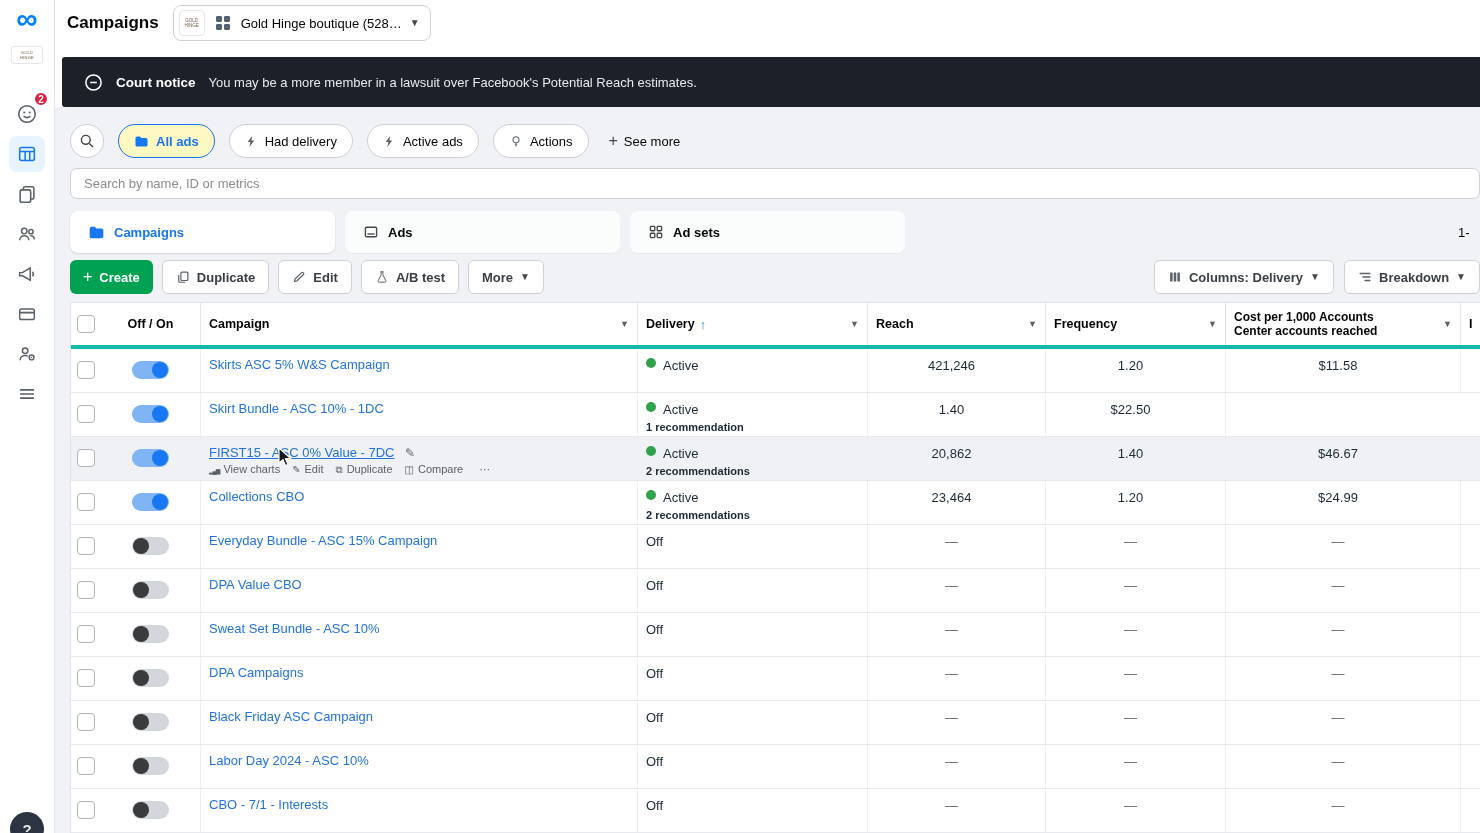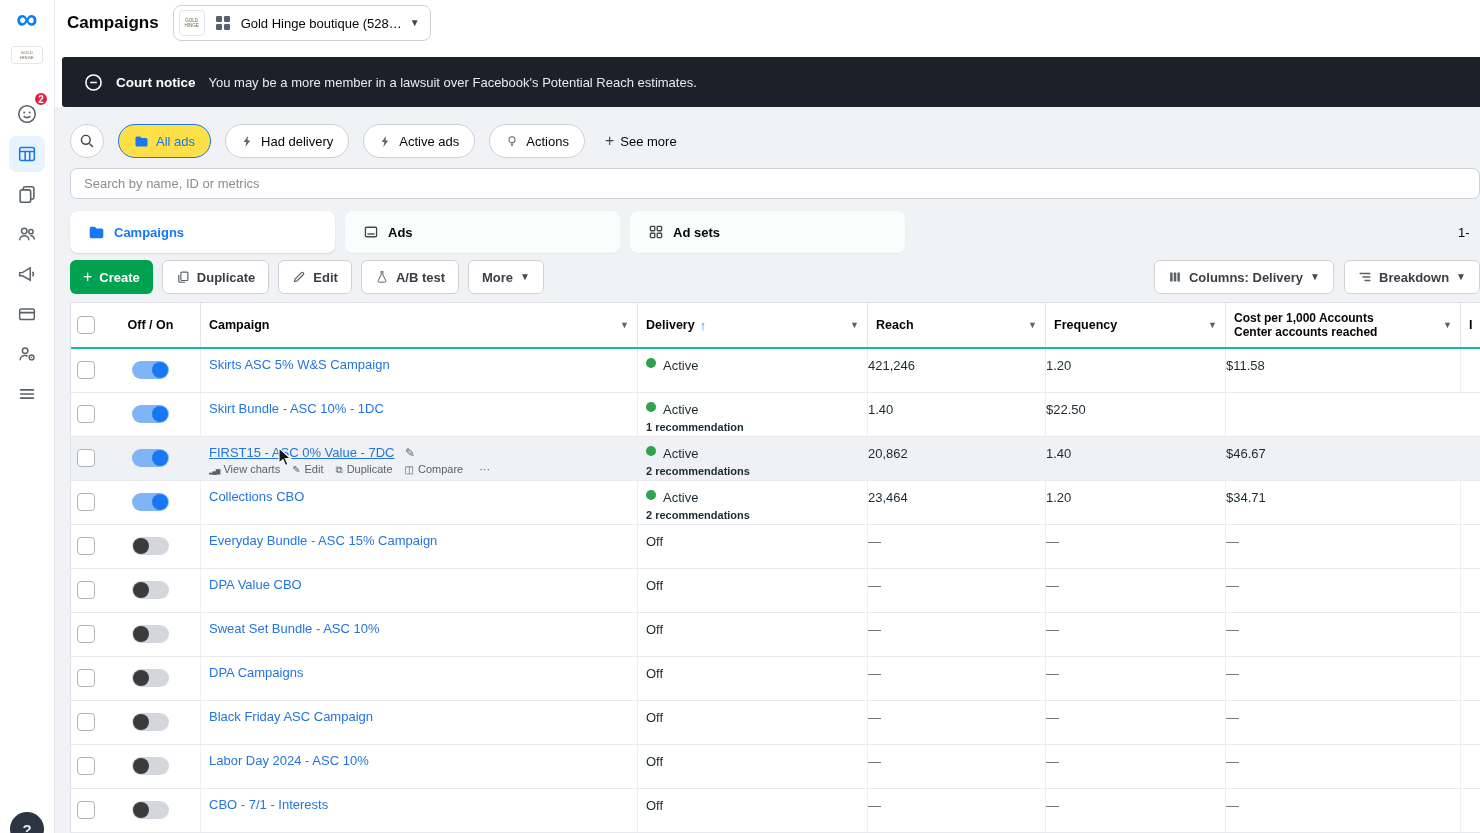--- a/index.html
+++ b/index.html
@@ -48,21 +48,21 @@
   .content{flex:1;background:#f0f2f5;padding:17px 0 0 15px;min-width:0}
 
   
   .filter-row{display:flex;align-items:center;gap:14px;height:34px}
   .search-btn{width:34px;height:34px;border-radius:50%;background:#fff;border:1px solid #ced0d4;
     display:flex;align-items:center;justify-content:center;cursor:pointer;color:#44484d}
   .pill{height:34px;border-radius:17px;background:#fff;border:1px solid #ced0d4;display:flex;
     align-items:center;gap:7px;padding:0 15px;cursor:pointer;color:#050505;font-size:13px;
     white-space:nowrap}
   .pill .p-ic{color:#5b6168;display:flex}
-  .pill.active{background:#fde047;border-color:#1877f2;color:#1877f2;font-weight:400}
+  .pill.active{background:#fef9c3;border-color:#1877f2;color:#1877f2;font-weight:700}
   .pill.active .p-ic{color:#1877f2}
   .see-more{display:flex;align-items:center;gap:6px;color:#050505;cursor:pointer;font-size:13px;
     margin-left:6px}
   .see-more .plus{font-size:16px;font-weight:400;color:#44484d}
 
   .search-input{margin-top:10px;width:1410px;height:31px;border:1px solid #ced0d4;border-radius:7px;
     padding:0 13px;font-size:13px;color:#1c2b33;font-family:"Liberation Sans",sans-serif;outline:none}
   .search-input::placeholder{color:#8a8d91}
 
   
@@ -87,21 +87,21 @@
     cursor:pointer;white-space:nowrap;font-family:"Liberation Sans",sans-serif}
   .btn .b-ic{display:flex;color:#5b6168}
   .btn-create{background:#00a151;border:none;color:#fff}
   .btn-create .b-ic{color:#fff;font-size:16px;font-weight:400}
   .toolbar-right{margin-left:auto;display:flex;gap:10px;flex-shrink:0}
 
   
   .table{margin-top:8px;width:1410px;background:#fff;border:1px solid #dfe2e6;border-right:none;
     border-bottom:none}
   .thead,.trow{display:grid;grid-template-columns:30px 100px 437px 230px 178px 180px 235px minmax(0,1fr)}
-  .thead{height:46px;border-bottom:2px solid #14b8a6;background:#fff}
+  .thead{height:46px;border-bottom:4px solid #14b8a6;background:#fff}
   .hc{display:flex;align-items:center;padding:0 8px;font-size:12.5px;font-weight:600;color:#050505;
     overflow:hidden}
   .hc-border{border-right:1px solid #e3e5e9}
   .hc-check{justify-content:center;padding:0}
   .hc-toggle{justify-content:center}
   .sort-caret{margin-left:auto;font-size:9px;color:#5b6168;padding-left:4px}
   .sort-up{color:#1877f2;font-weight:700;margin-left:5px;font-size:13px}
   .hc-cost .cost-lines{line-height:14px;font-size:12px}
   .trow{height:44px;border-bottom:1px solid #e7e9ec;position:relative;background:#fff}
   .trow.hovered{background:#eff1f4}
@@ -130,21 +130,21 @@
   .ic-pencil::before{content:"✎";font-size:10px}
   .ic-copy::before{content:"⧉";font-size:10px}
   .ic-compare::before{content:"◫";font-size:10px}
   .ic-dots::before{content:""}
   .cursor-svg{position:absolute;left:74px;top:10px;display:none;pointer-events:none}
   .c-delivery{padding:9px 8px 0}
   .dline{display:flex;align-items:flex-start;gap:7px}
   .dot{width:10px;height:10px;border-radius:50%;background:#31a24c;flex:0 0 10px}
   .dtext{font-size:13px;color:#1c2b33}
   .rec{margin-top:4px;font-size:11px;font-weight:700;color:#1c2b33}
-  .c-num{padding:9px 10px 0 0;text-align:left;font-size:13px;color:#1c2b33}
+  .c-num{padding:9px 10px 0 0;text-align:center;font-size:13px;color:#1c2b33}
   .c-num.muted{color:#65676b}
 </style>
 </head>
 <body>
 
 <div class="app">
 
   <aside class="sidebar">
     <div class="meta-logo">∞</div>
     <div class="mini-logo">GOLD HINGE</div>
@@ -510,21 +510,21 @@
     </div>
     <div class="cell c-delivery cell-border">
       <div class="dline">
         <span class="dot"></span>
         <span class="dtext">Active</span>
       </div>
       <div class="rec">2 recommendations</div>
     </div>
     <div class="cell c-num c-reach cell-border">23,464</div>
     <div class="cell c-num c-freq cell-border">1.20</div>
-    <div class="cell c-num c-cost cell-border">$34.71</div>
+    <div class="cell c-num c-cost cell-border">$24.99</div>
     <div class="cell c-last"></div>
   </div>
             <div class="trow">
     <div class="cell c-check">
       <span class="checkbox"></span>
     </div>
     <div class="cell c-toggle cell-border">
       <span class="toggle off"></span>
     </div>
     <div class="cell c-campaign cell-border">

